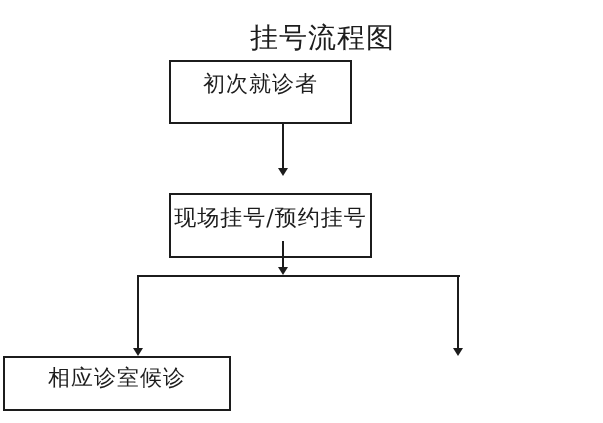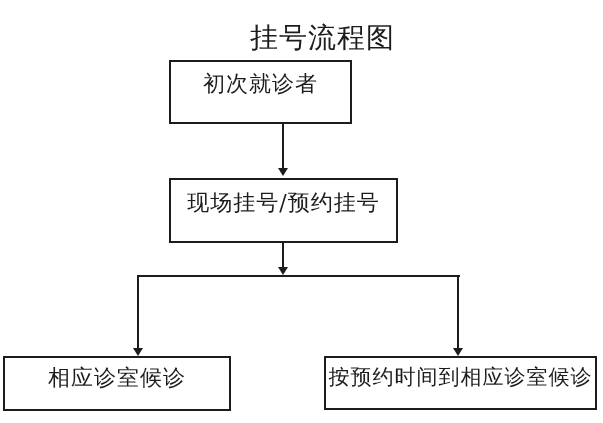--- a/index.html
+++ b/index.html
@@ -33,21 +33,21 @@
     background:var(--bg);
     display:flex;
     align-items:center;
     justify-content:center;
     font-size:22px;
     letter-spacing:1px;
     padding-bottom:16px;
     white-space:nowrap;
   }
   #node-first-visit { left:169px; top:60px;  width:183px; height:64px; }
-  #node-register    { left:169px; top:178px; width:229px; height:65px; }
+  #node-register    { left:169px; top:193px; width:203px; height:65px; }
   #node-onsite      { left:3px;   top:356px; width:228px; height:55px; padding-bottom:12px; }
   #node-appointment { left:324px; top:356px; width:273px; height:54px; padding-bottom:12px; font-size:21px; }
   .vline{position:absolute; width:2px; background:var(--line);}
   .hline{position:absolute; height:2px; background:var(--line);}
   .arrow-down{
     position:absolute; width:0; height:0;
     border-left:5px solid transparent;
     border-right:5px solid transparent;
     border-top:8px solid var(--line);
   }
@@ -81,15 +81,14 @@
   <div class="hline" id="branch-hline"></div>
 
   <div class="vline" id="branch-left-line"></div>
   <div class="arrow-down" id="branch-left-head"></div>
 
   <div class="vline" id="branch-right-line"></div>
   <div class="arrow-down" id="branch-right-head"></div>
 
   <div class="node" id="node-onsite">相应诊室候诊</div>
 
-  <div class="node" id="node-appointment">按预约时间到相应诊室候诊</div>
 
 </div>
 
 </body></html>

